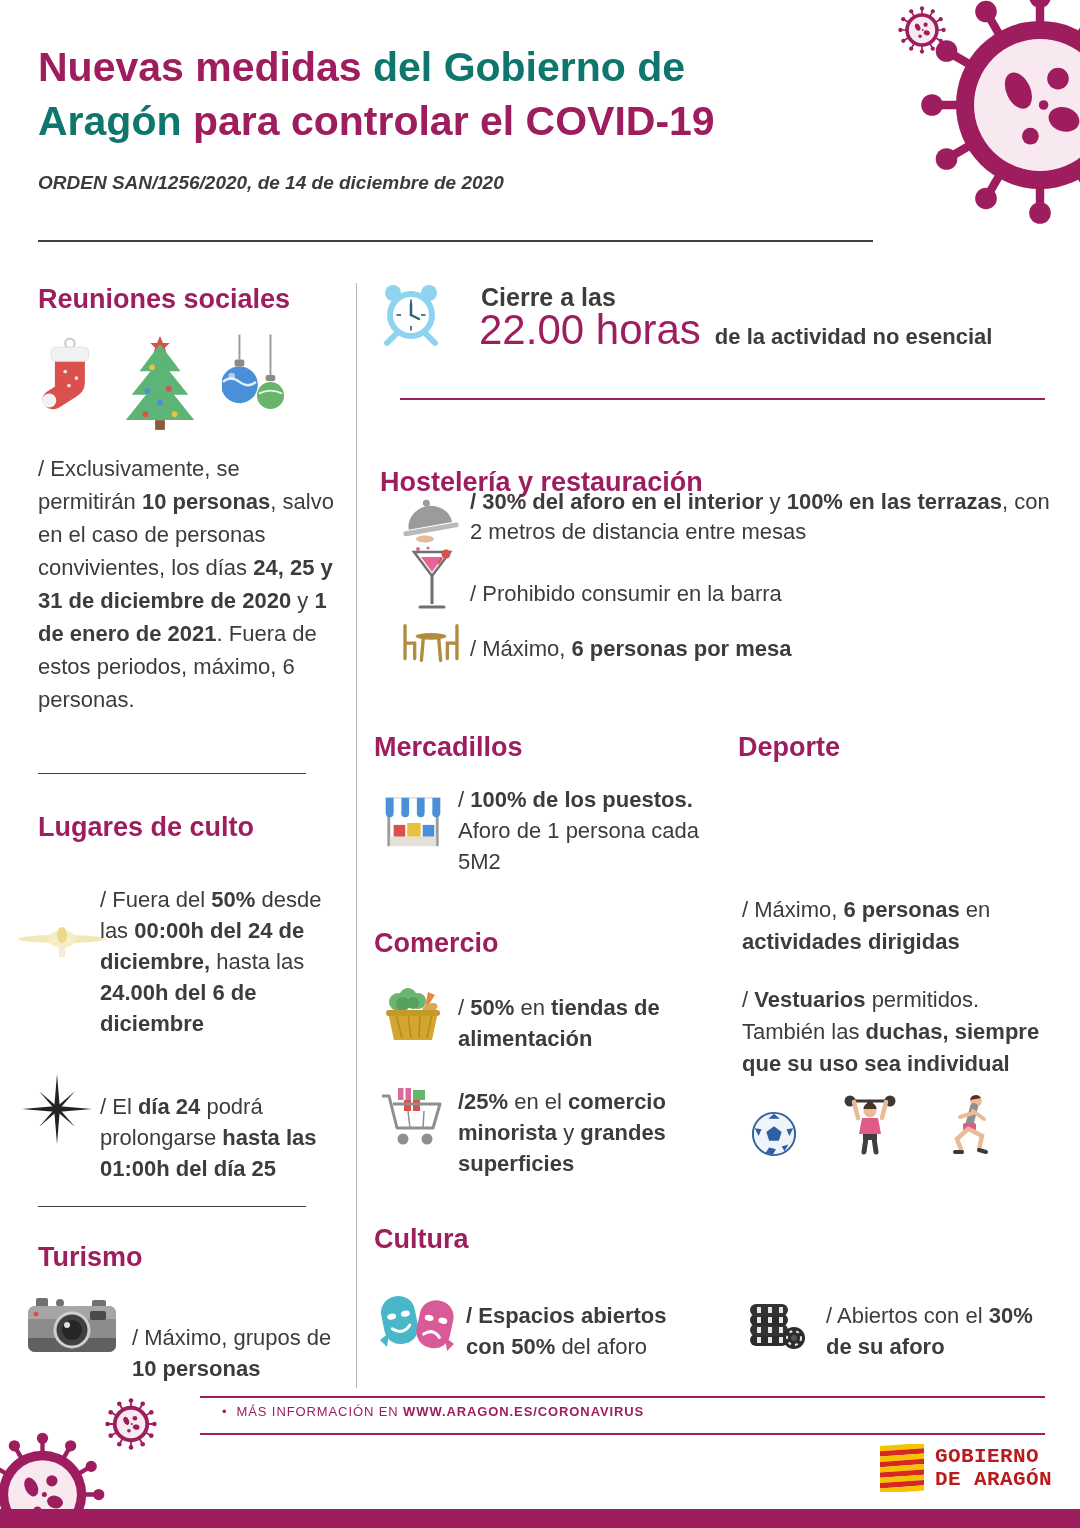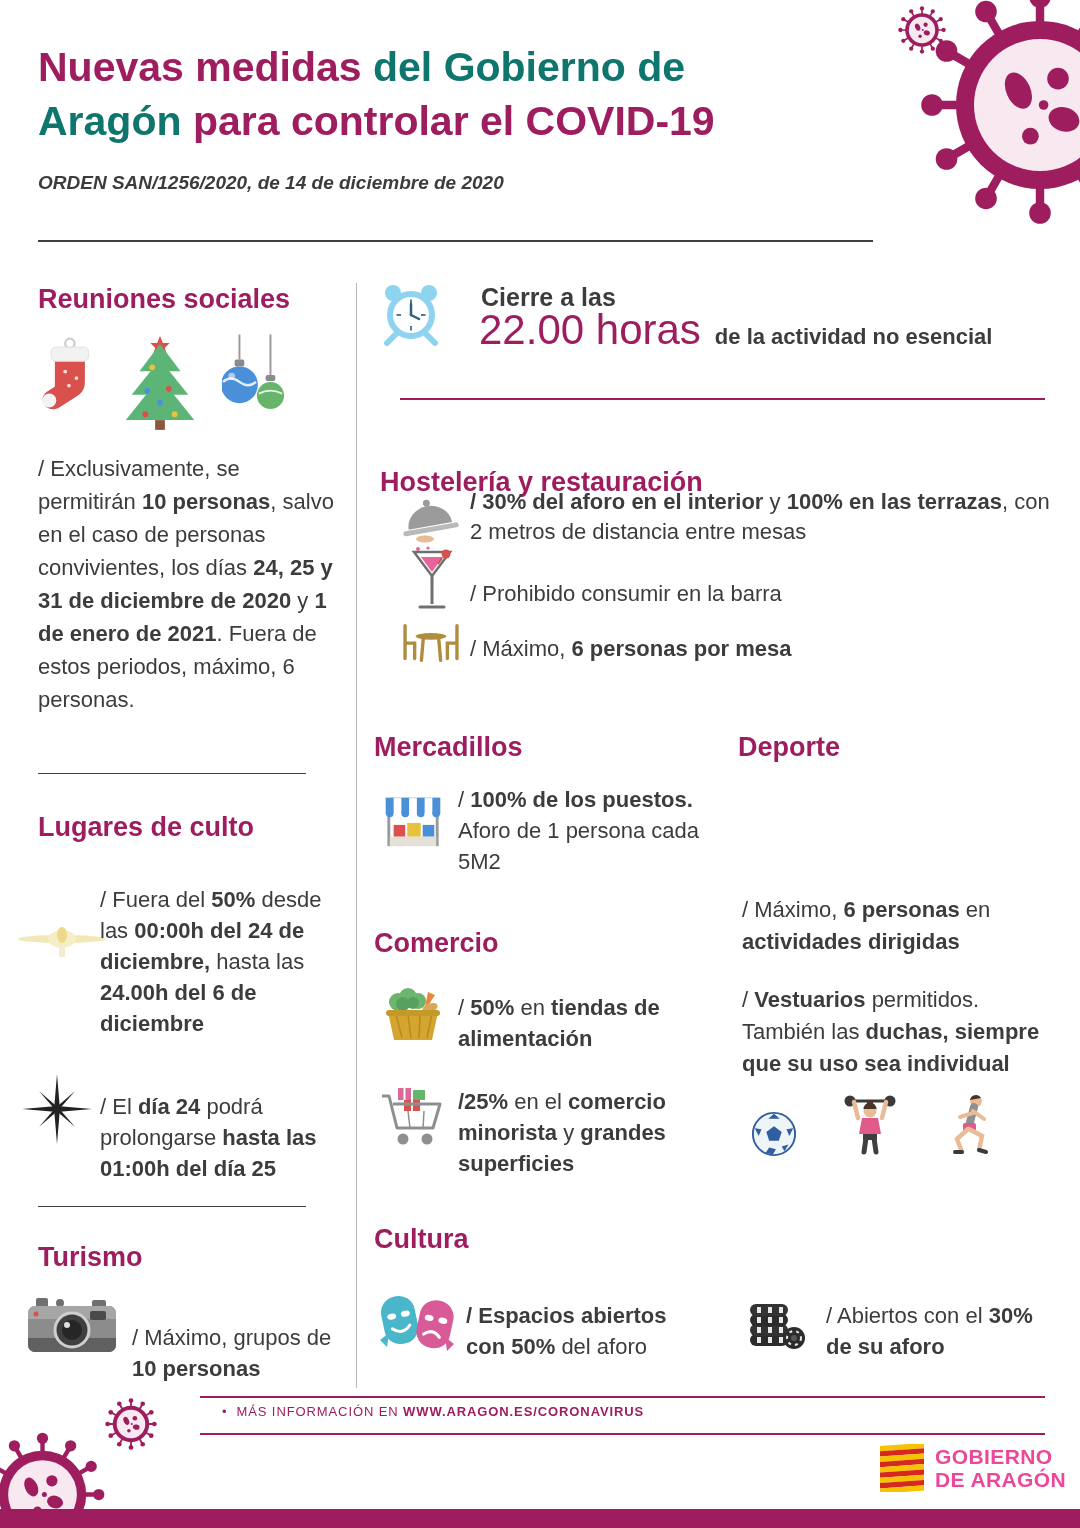--- a/index.html
+++ b/index.html
@@ -20,21 +20,21 @@
   .t{position:absolute;font-size:22px;line-height:31px;color:#3c3c3b;}
   .t-lg{line-height:33px;}
   .curfew-intro{position:absolute;left:481px;top:283px;font-size:25px;font-weight:700;}
   .curfew-line{position:absolute;left:479px;top:306px;display:flex;align-items:baseline;}
   .curfew-time{font-size:42px;font-weight:400;color:#9e1d5f;}
   .curfew-scope{font-size:22px;font-weight:700;margin-left:14px;}
   .xmas-row{position:absolute;left:38px;top:334px;display:flex;align-items:flex-start;gap:20px;}
   .sports-row{position:absolute;left:750px;top:1092px;display:flex;align-items:flex-end;gap:42px;}
   .finfo{position:absolute;left:222px;top:1404px;font-size:13px;letter-spacing:.9px;color:#9e1d5f;}
   .logo{position:absolute;left:880px;top:1444px;display:flex;align-items:center;gap:11px;}
-  .logo-text{font-size:21px;font-weight:700;color:#ec4899;line-height:23px;letter-spacing:.4px;}
+  .logo-text{font-size:21px;font-weight:700;color:#b91c1c;line-height:23px;letter-spacing:.4px;font-family:Liberation Mono, monospace;}
   .bbar{position:absolute;left:0;top:1509px;width:1080px;height:19px;background:#9e1d5f;}
   svg{display:block;}
 </style>
 </head>
 <body>
 
 <div class="page">
 
   <svg width="0" height="0" style="position:absolute" aria-hidden="true">
     <defs>

